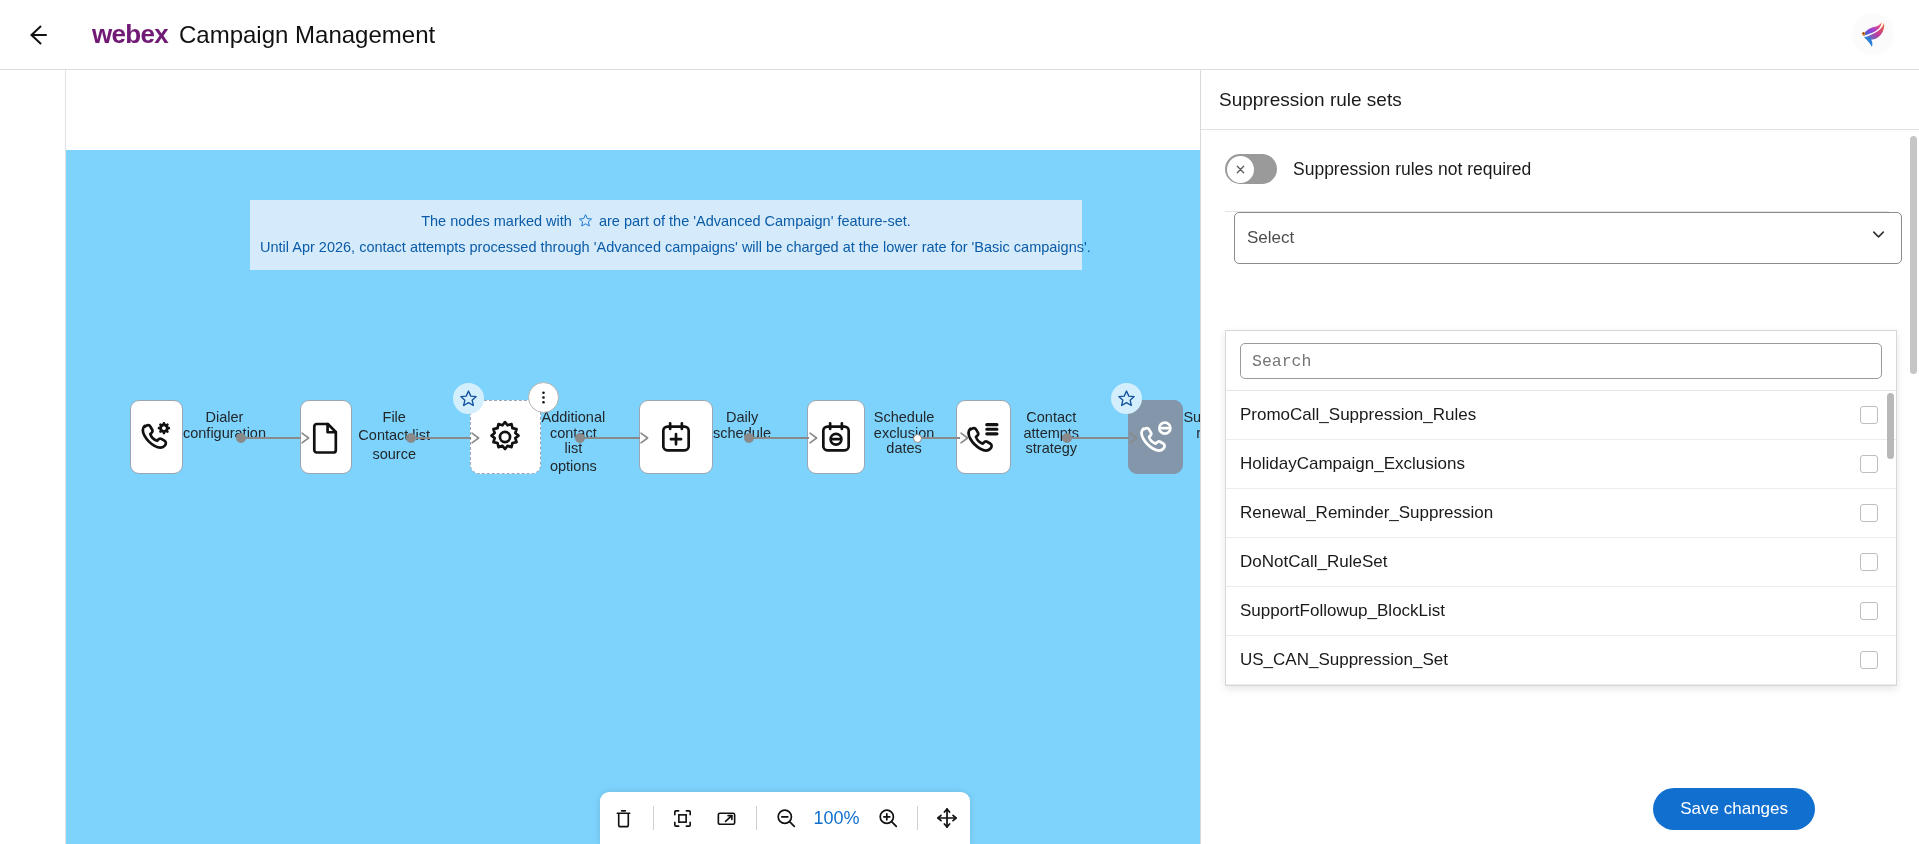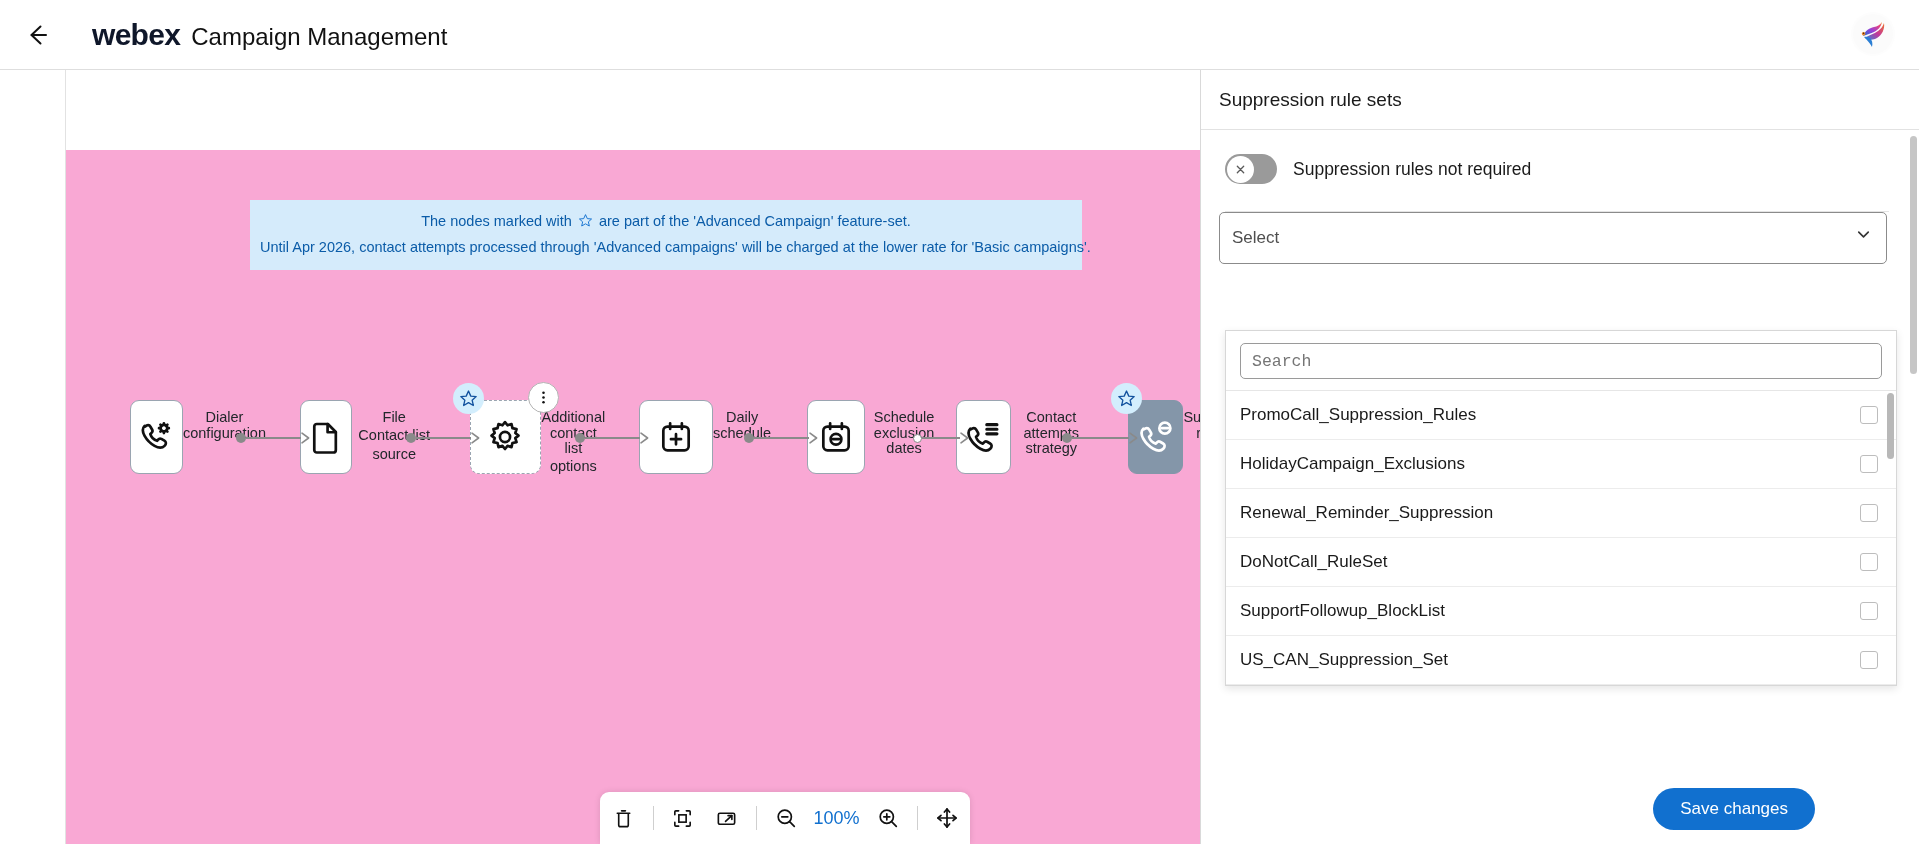--- a/index.html
+++ b/index.html
@@ -16,21 +16,21 @@
     background: #fff; border-bottom: 1px solid #dedede;
     display: flex; align-items: center;
   }
   .back-btn {
     width: 46px; height: 46px; margin-left: 14px;
     display: flex; align-items: center; justify-content: center;
     cursor: pointer; border-radius: 50%;
   }
   .brand { margin-left: 32px; display: flex; align-items: baseline; }
   .brand-webex {
-    font-size: 30px; font-weight: bold; color: #0f172a; letter-spacing: -0.7px;
+    font-size: 26px; font-weight: bold; color: #701a75; letter-spacing: -0.7px;
   }
   .brand-app { font-size: 24px; color: #111; margin-left: 11px; font-weight: 400; }
   .avatar-wrap {
     position: absolute; right: 24px; top: 12px;
     width: 44px; height: 44px; border-radius: 50%;
     overflow: hidden; display: flex; align-items: center; justify-content: center;
     cursor: pointer; background: #fdfdfd;
   }
 
   
@@ -74,21 +74,21 @@
   .collapse-btn {
     position: absolute; right: 6px; top: 16px;
     width: 42px; height: 44px; border: 1px solid #d0d0d0; background: #fff;
     border-radius: 5px; display: flex; align-items: center; justify-content: center;
     cursor: pointer;
   }
 
   
   .canvas {
     position: absolute; left: 66px; top: 150px; width: 1134px; height: 694px;
-    background: #f9a8d4; overflow: hidden;
+    background: #7dd3fc; overflow: hidden;
   }
   .info-banner {
     position: absolute; left: 184px; top: 50px; width: 832px;
     background: #d5ebfb; padding: 9px 10px 11px;
     text-align: center; color: #0b5ca8; font-size: 14.5px; line-height: 24px;
   }
   .banner-line { white-space: nowrap; }
   .star-inline { display: inline-block; vertical-align: -2px; margin: 0 2px; }
 
   
@@ -181,21 +181,21 @@
   .toggle-label { font-size: 17.5px; color: #1a1a1a; }
 
   .divider { height: 1px; background: #e4e4e4; margin: 27px 6px 0 6px; }
 
   .field-label {
     margin: 22px 0 9px 6px; font-size: 17px; color: #1a1a1a;
   }
   .req-star { color: #d42c2c; margin-left: 4px; }
 
   .select-box {
-    position: relative; margin-left: 0; width: 668px; height: 52px;
+    position: relative; margin-left: 15px; width: 668px; height: 52px;
     border: 1px solid #8b8b8b; border-radius: 5px; background: #fff;
     display: flex; align-items: center; padding: 16px 12px; cursor: pointer;
   }
   .select-placeholder { font-size: 17px; color: #4f4f4f; }
   .select-caret { position: absolute; right: 13px; top: 12px; }
 
   .dropdown {
     position: absolute; left: 24px; top: 260px; width: 672px;
     background: #fff; border: 1px solid #d7d7d7;
     box-shadow: 0 3px 8px rgba(0,0,0,0.10);

